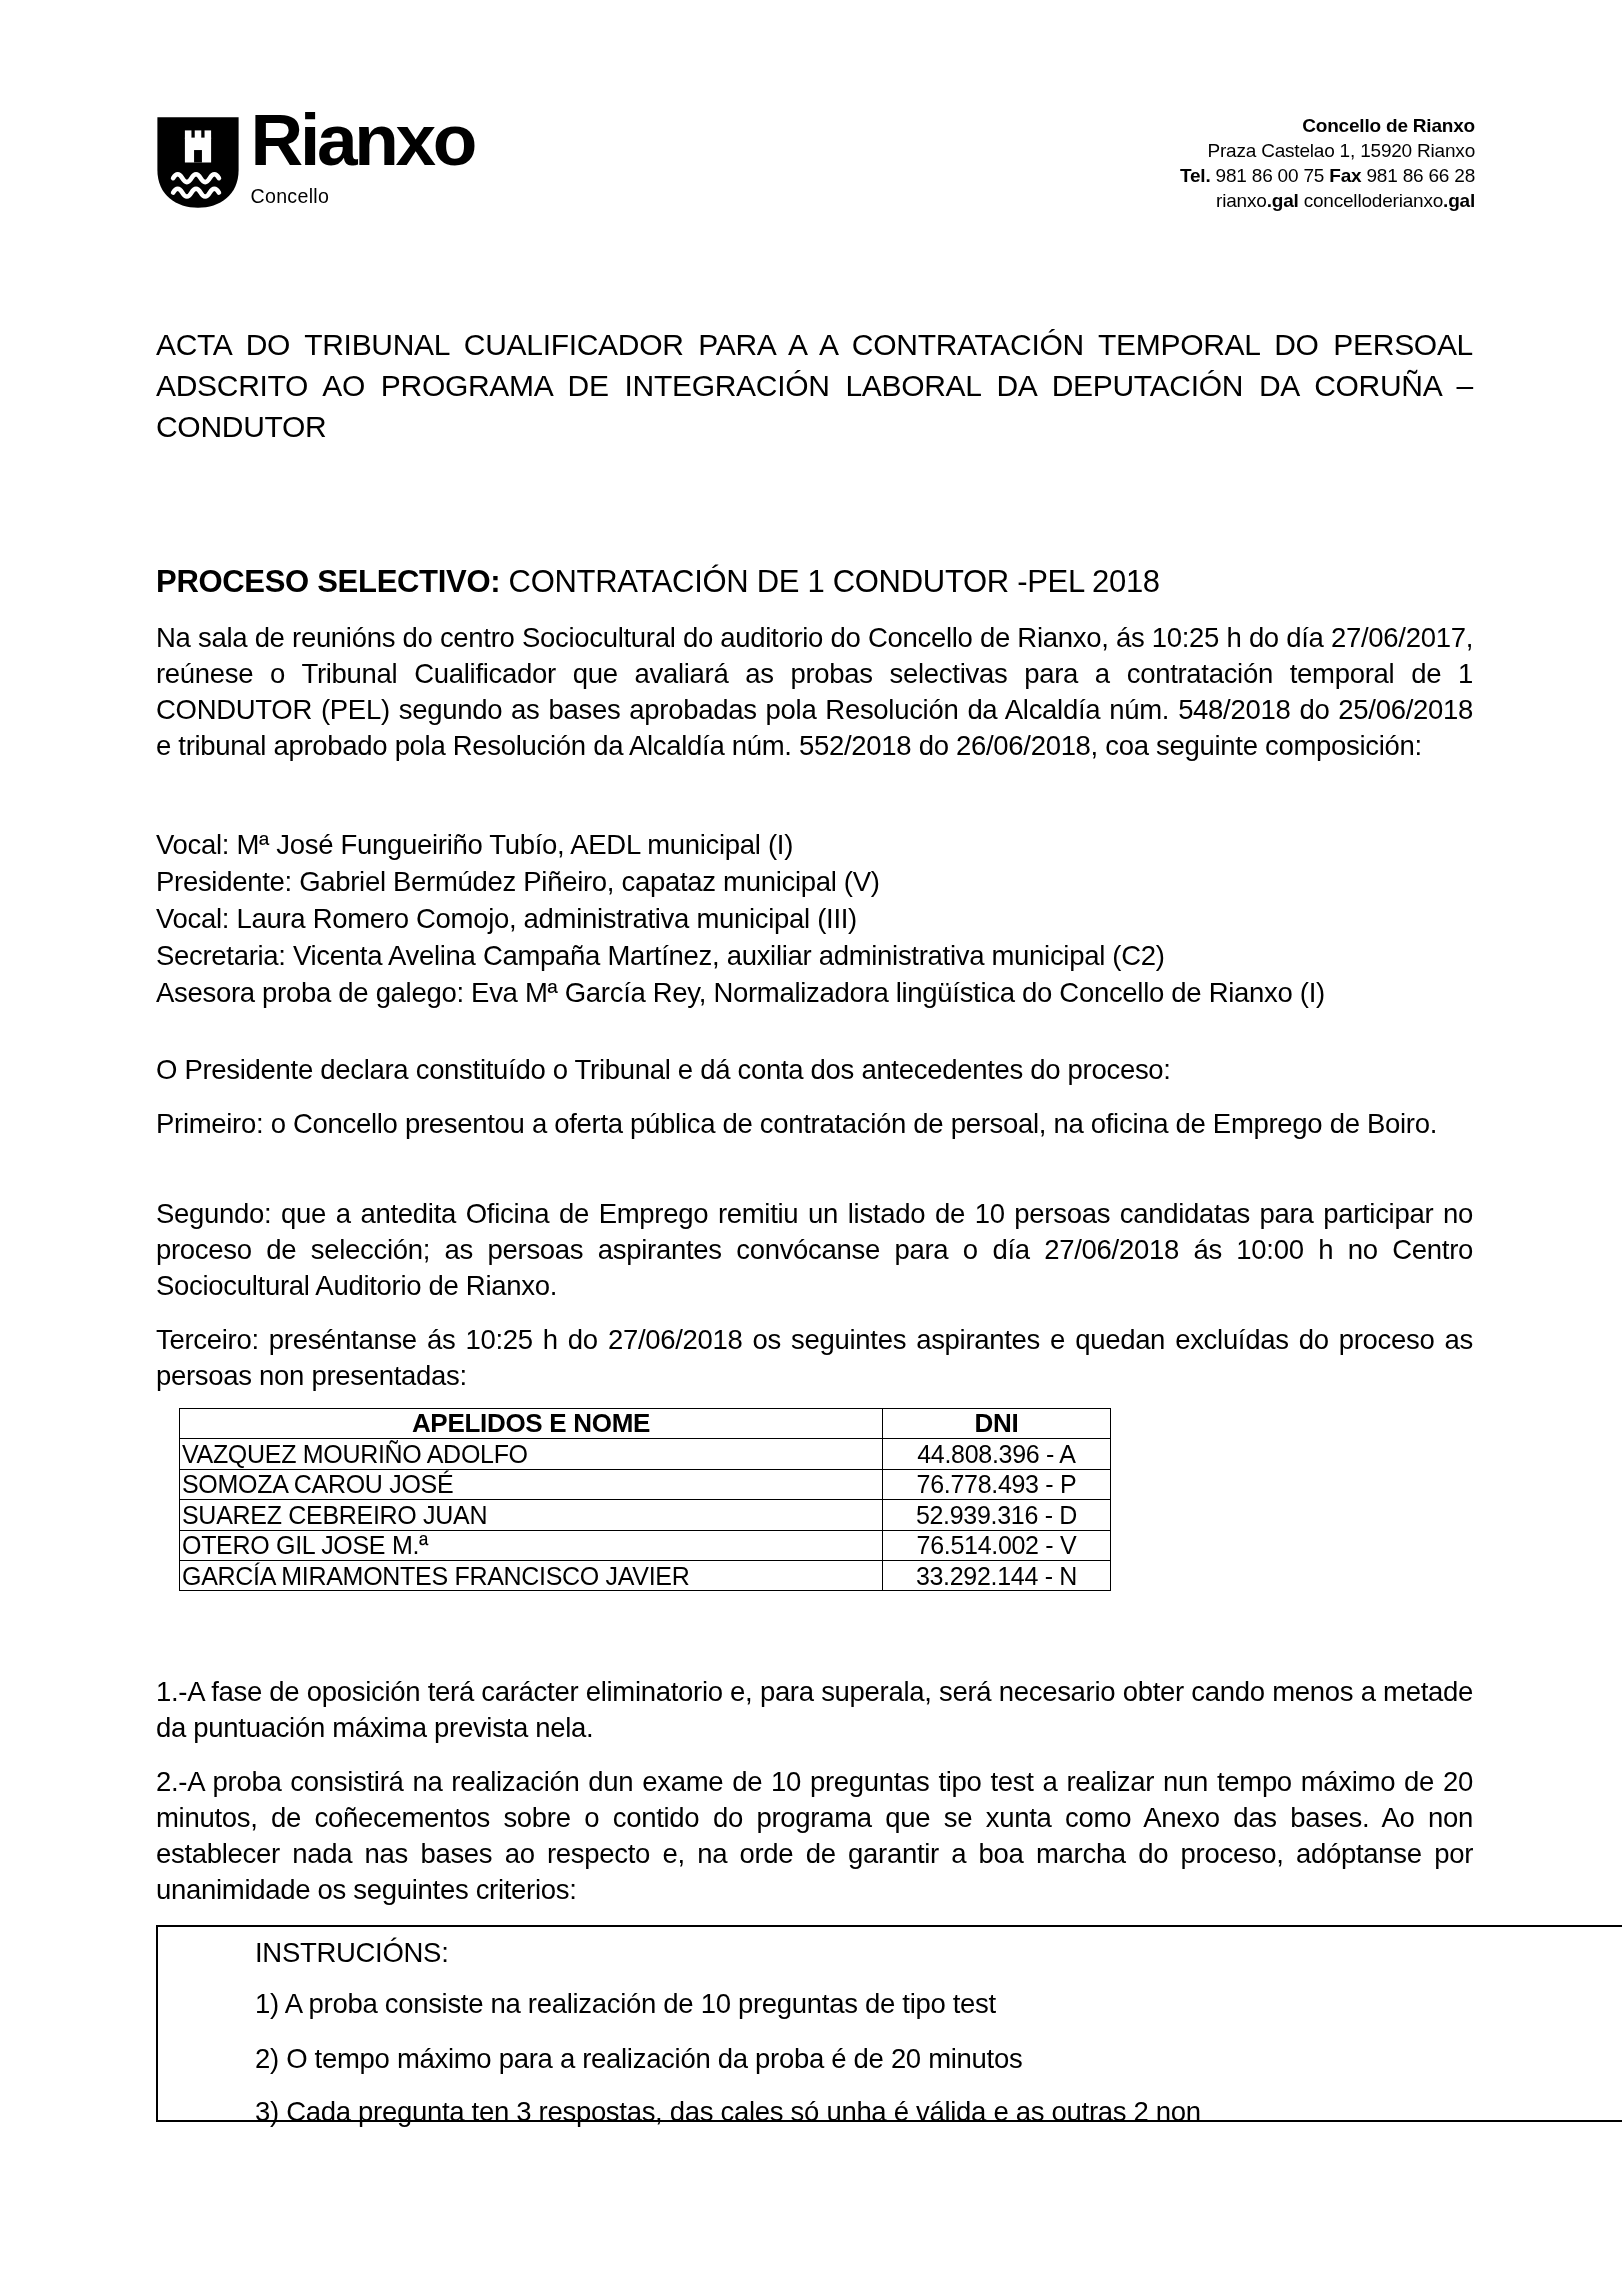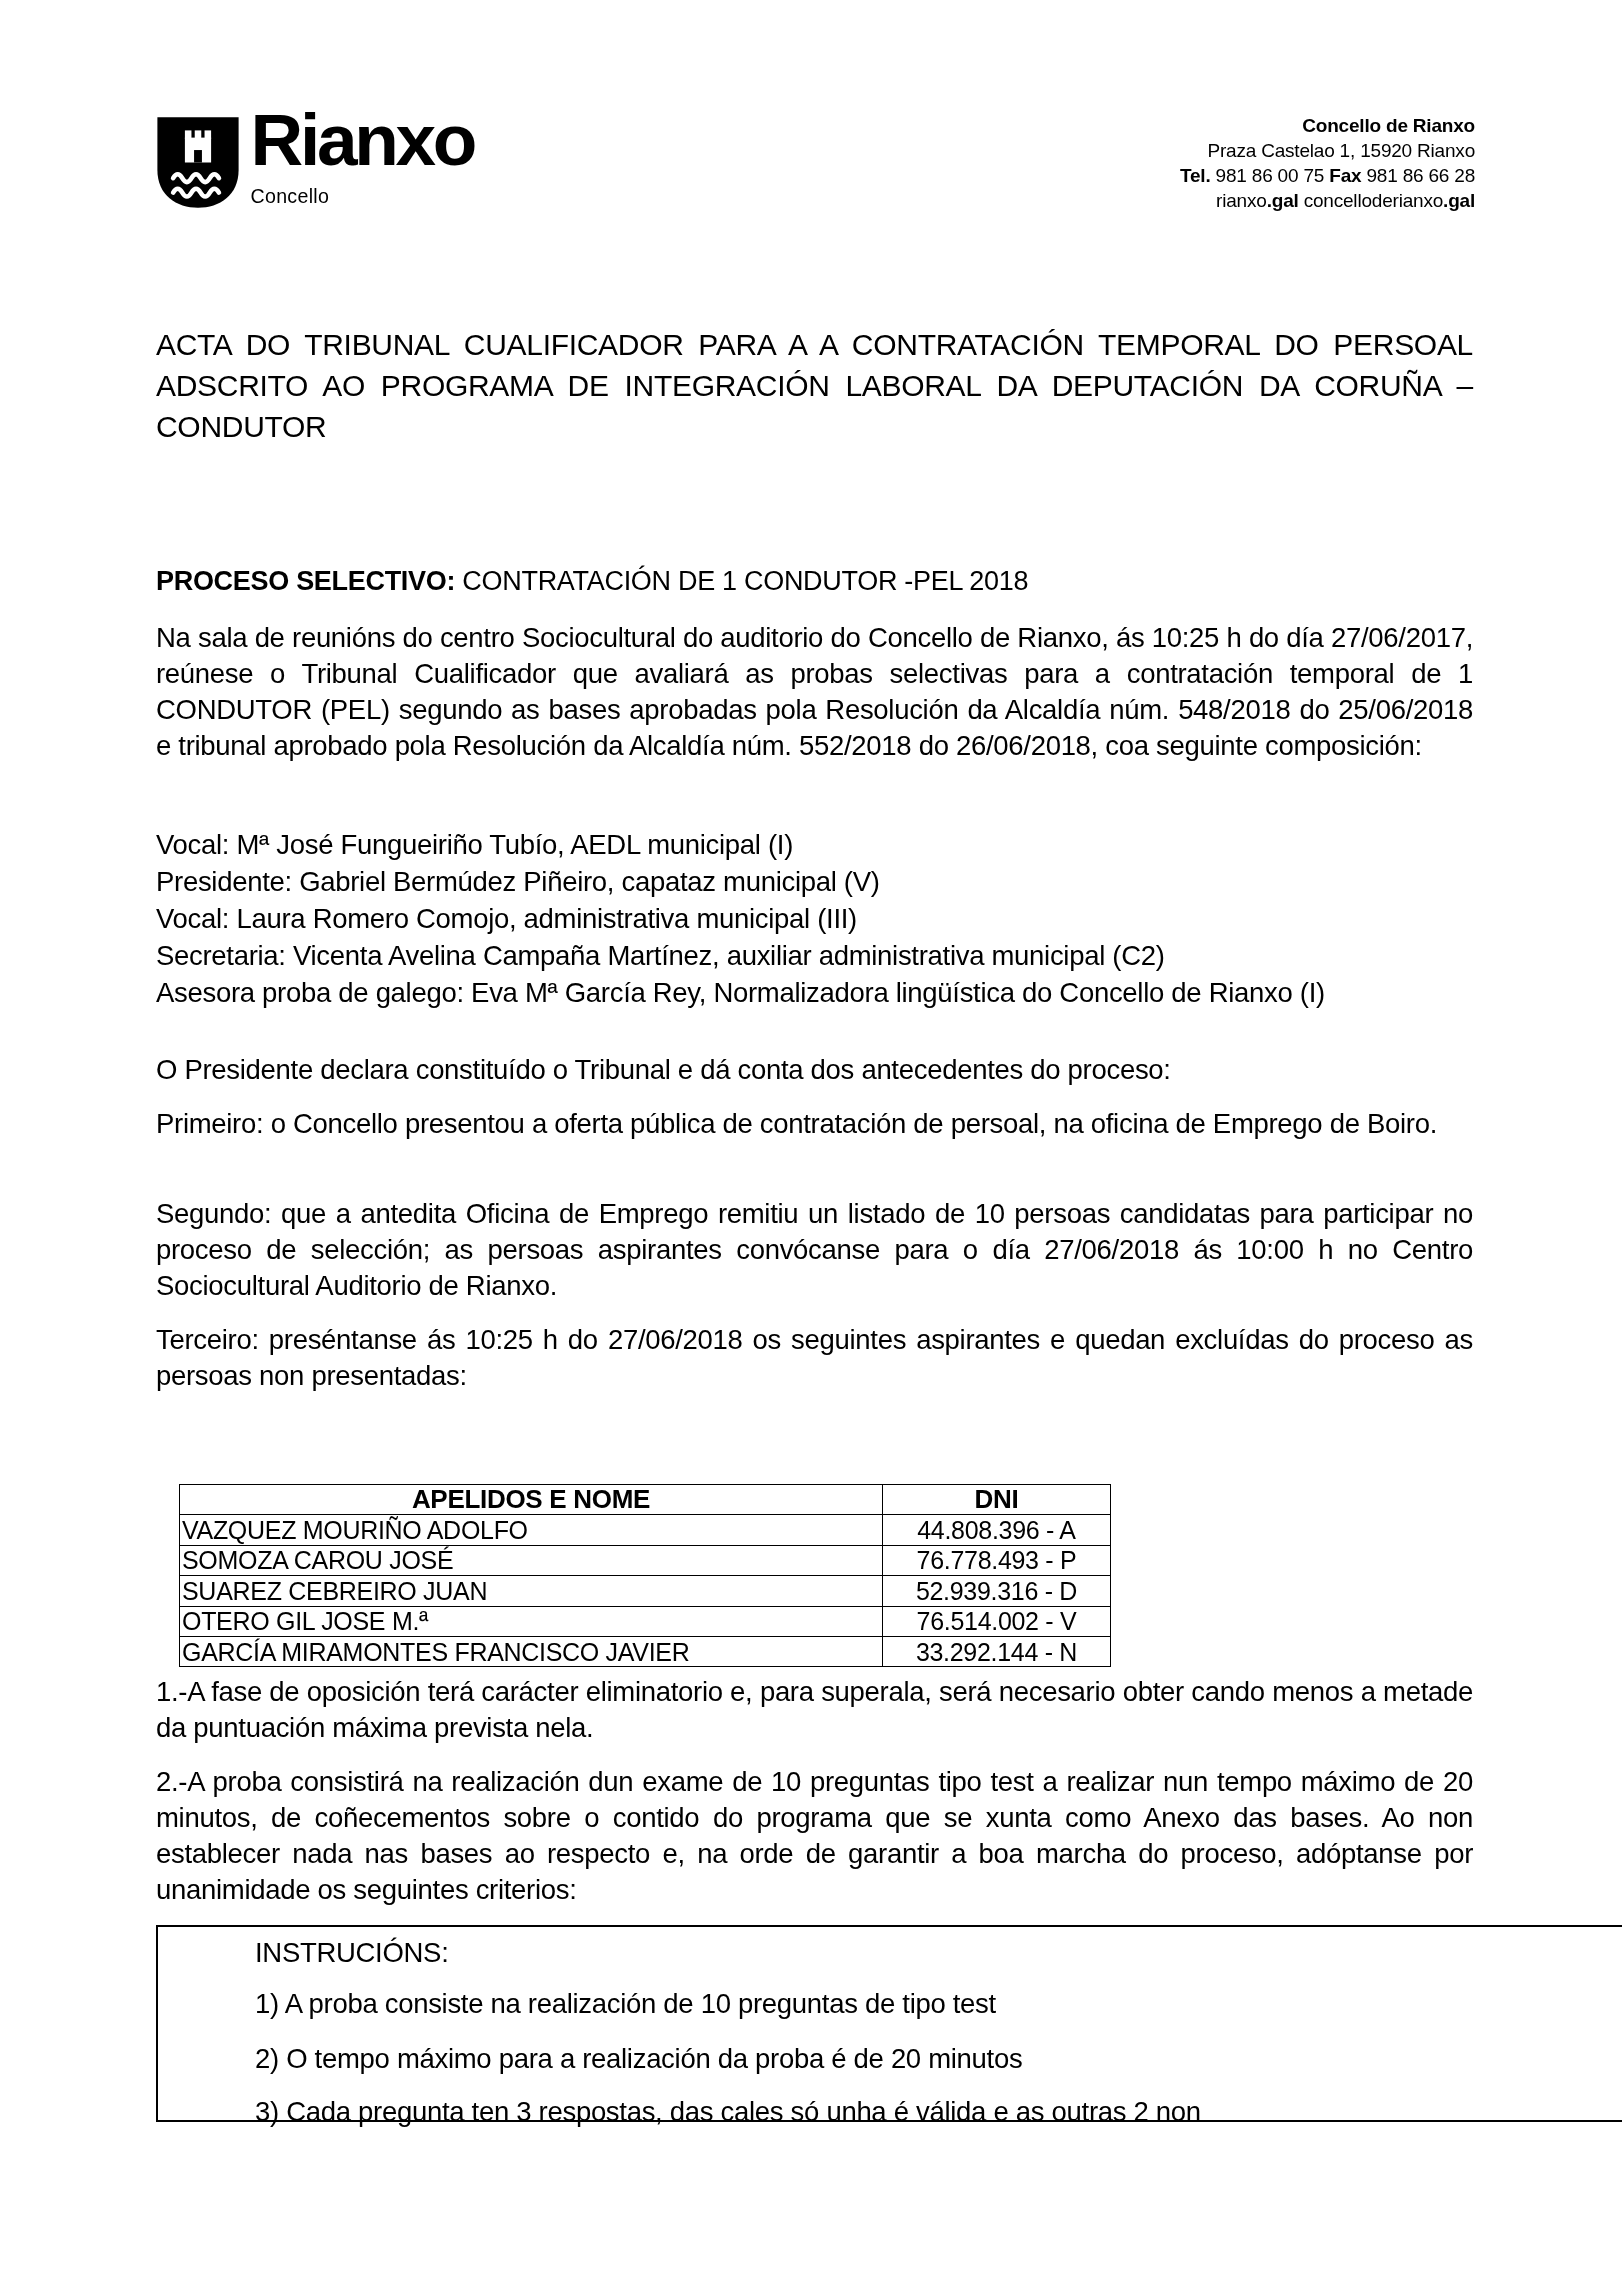--- a/index.html
+++ b/index.html
@@ -12,33 +12,33 @@
   .logo svg{margin-top:13px;display:block;}
   .logo-text{margin-left:10.5px;}
   .brand{font-size:73px;line-height:73px;font-weight:bold;letter-spacing:-3.3px;}
   .concello{font-size:19.6px;line-height:19.6px;font-weight:normal;margin-top:11px;letter-spacing:0.3px;}
   .contact{position:absolute;top:113px;right:147px;text-align:right;font-size:19px;line-height:25px;letter-spacing:-0.2px;}
   .contact .bold, .contact b{font-weight:bold;}
   
   .block{position:absolute;left:156px;width:1317px;font-size:27.5px;line-height:36px;
          text-align:justify;letter-spacing:-0.3px;}
   .title{top:324px;font-size:30px;line-height:41px;}
-  .heading{top:561px;font-size:27px;line-height:41px;text-align:left;white-space:nowrap;}
+  .heading{top:561px;font-size:31px;line-height:41px;text-align:left;white-space:nowrap;}
   .heading .hb{font-weight:bold;}
   .intro{top:620px;}
   .members{top:826px;text-align:left;}
   .members div{line-height:37px;}
   .constitution{top:1052px;text-align:left;}
   .first{top:1106px;}
   .second{top:1196px;}
   .third{top:1322px;}
   .point1{top:1674px;}
   .point2{top:1764px;}
   
-  .table-wrap{top:1484px;width:932px;padding-left:23px;}
+  .table-wrap{top:1408px;width:932px;padding-left:23px;}
   table.cand{border-collapse:collapse;width:100%;font-size:25px;letter-spacing:-0.3px;}
   table.cand th,table.cand td{border:1.3px solid #000;height:29.4px;padding:0 2px;line-height:1.05;}
   table.cand th{font-weight:bold;text-align:center;font-size:26px;}
   td.name{text-align:left;}
   td.dni{text-align:center;white-space:nowrap;}
   
   .box{position:absolute;left:156px;top:1925px;width:1563px;height:197px;
        border:2px solid #000;box-sizing:border-box;text-align:left;}
   .box .bline{position:absolute;left:97px;font-size:27.5px;line-height:29px;letter-spacing:-0.3px;white-space:nowrap;}
   .i-title{top:10.5px;}

